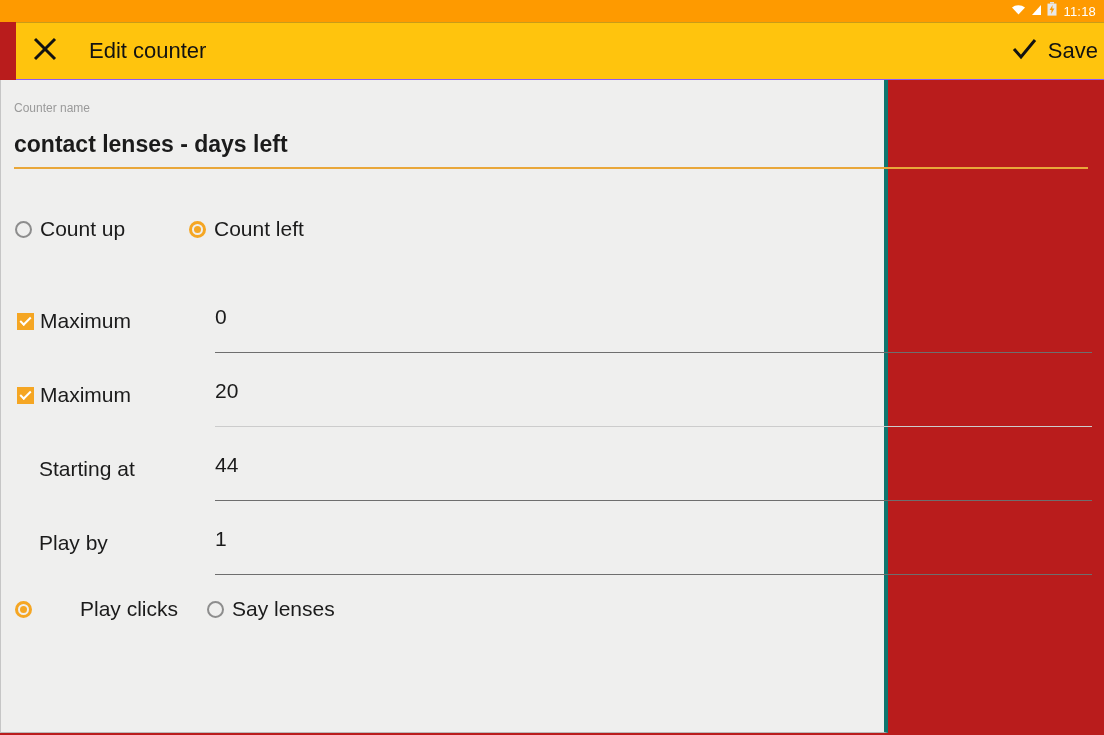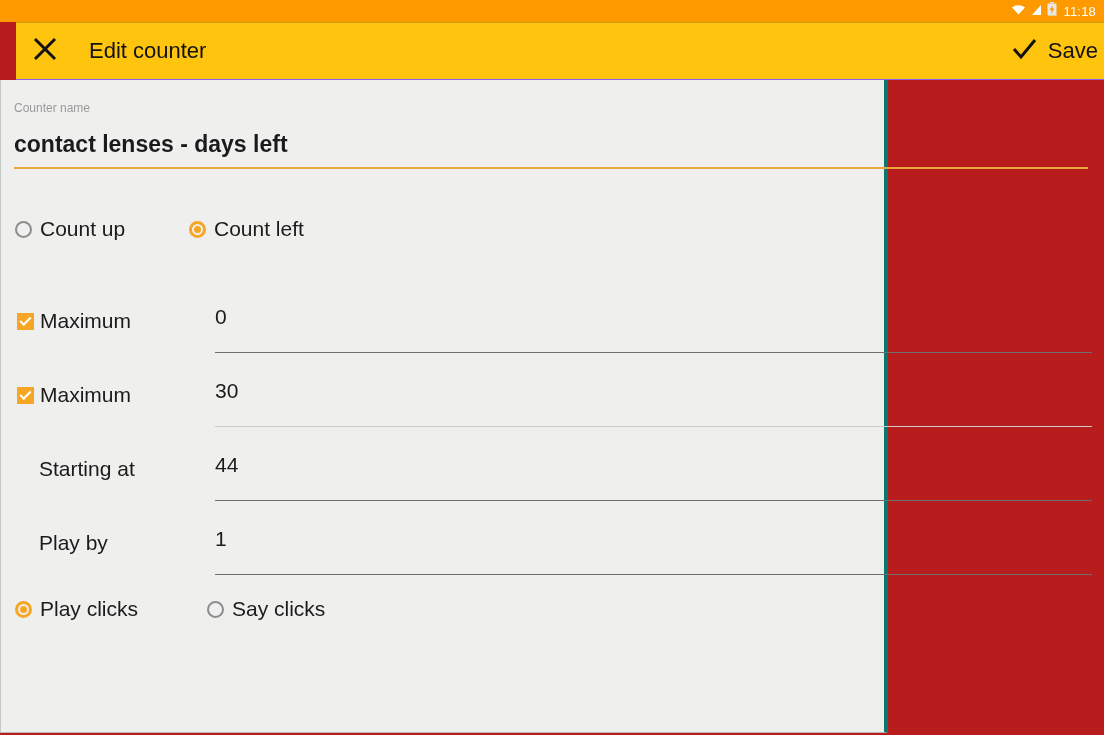--- a/index.html
+++ b/index.html
@@ -314,21 +314,21 @@
         <div class="num-underline"></div>
       </div>
     </div>
 
     <div class="num-row" style="top:289px;">
       <div class="num-left">
         <span class="check-mark"></span>
         <span class="num-label">Maximum</span>
       </div>
       <div class="num-input">
-        <div class="num-value">30</div>
+        <div class="num-value">20</div>
         <div class="num-underline light"></div>
       </div>
     </div>
 
     <div class="num-row" style="top:363px;">
       <div class="num-left nocheck">
         <span class="num-label nocheck">Starting at</span>
       </div>
       <div class="num-input">
         <div class="num-value">44</div>
@@ -340,24 +340,24 @@
       <div class="num-left nocheck">
         <span class="num-label nocheck">Play by</span>
       </div>
       <div class="num-input">
         <div class="num-value">1</div>
         <div class="num-underline"></div>
       </div>
     </div>
 
     <div class="radio-row" style="left:14px; top:517px;">
-      <div class="radio-opt" style="width:192px;">
+      <div class="radio-opt" style="width:192px;gap:40px;">
         <span class="radio-mark on"></span>
         <span class="radio-label">Play clicks</span>
       </div>
       <div class="radio-opt">
         <span class="radio-mark off"></span>
-        <span class="radio-label">Say clicks</span>
+        <span class="radio-label">Say lenses</span>
       </div>
     </div>
 
   </div>
 </div>
 
 </body></html>

